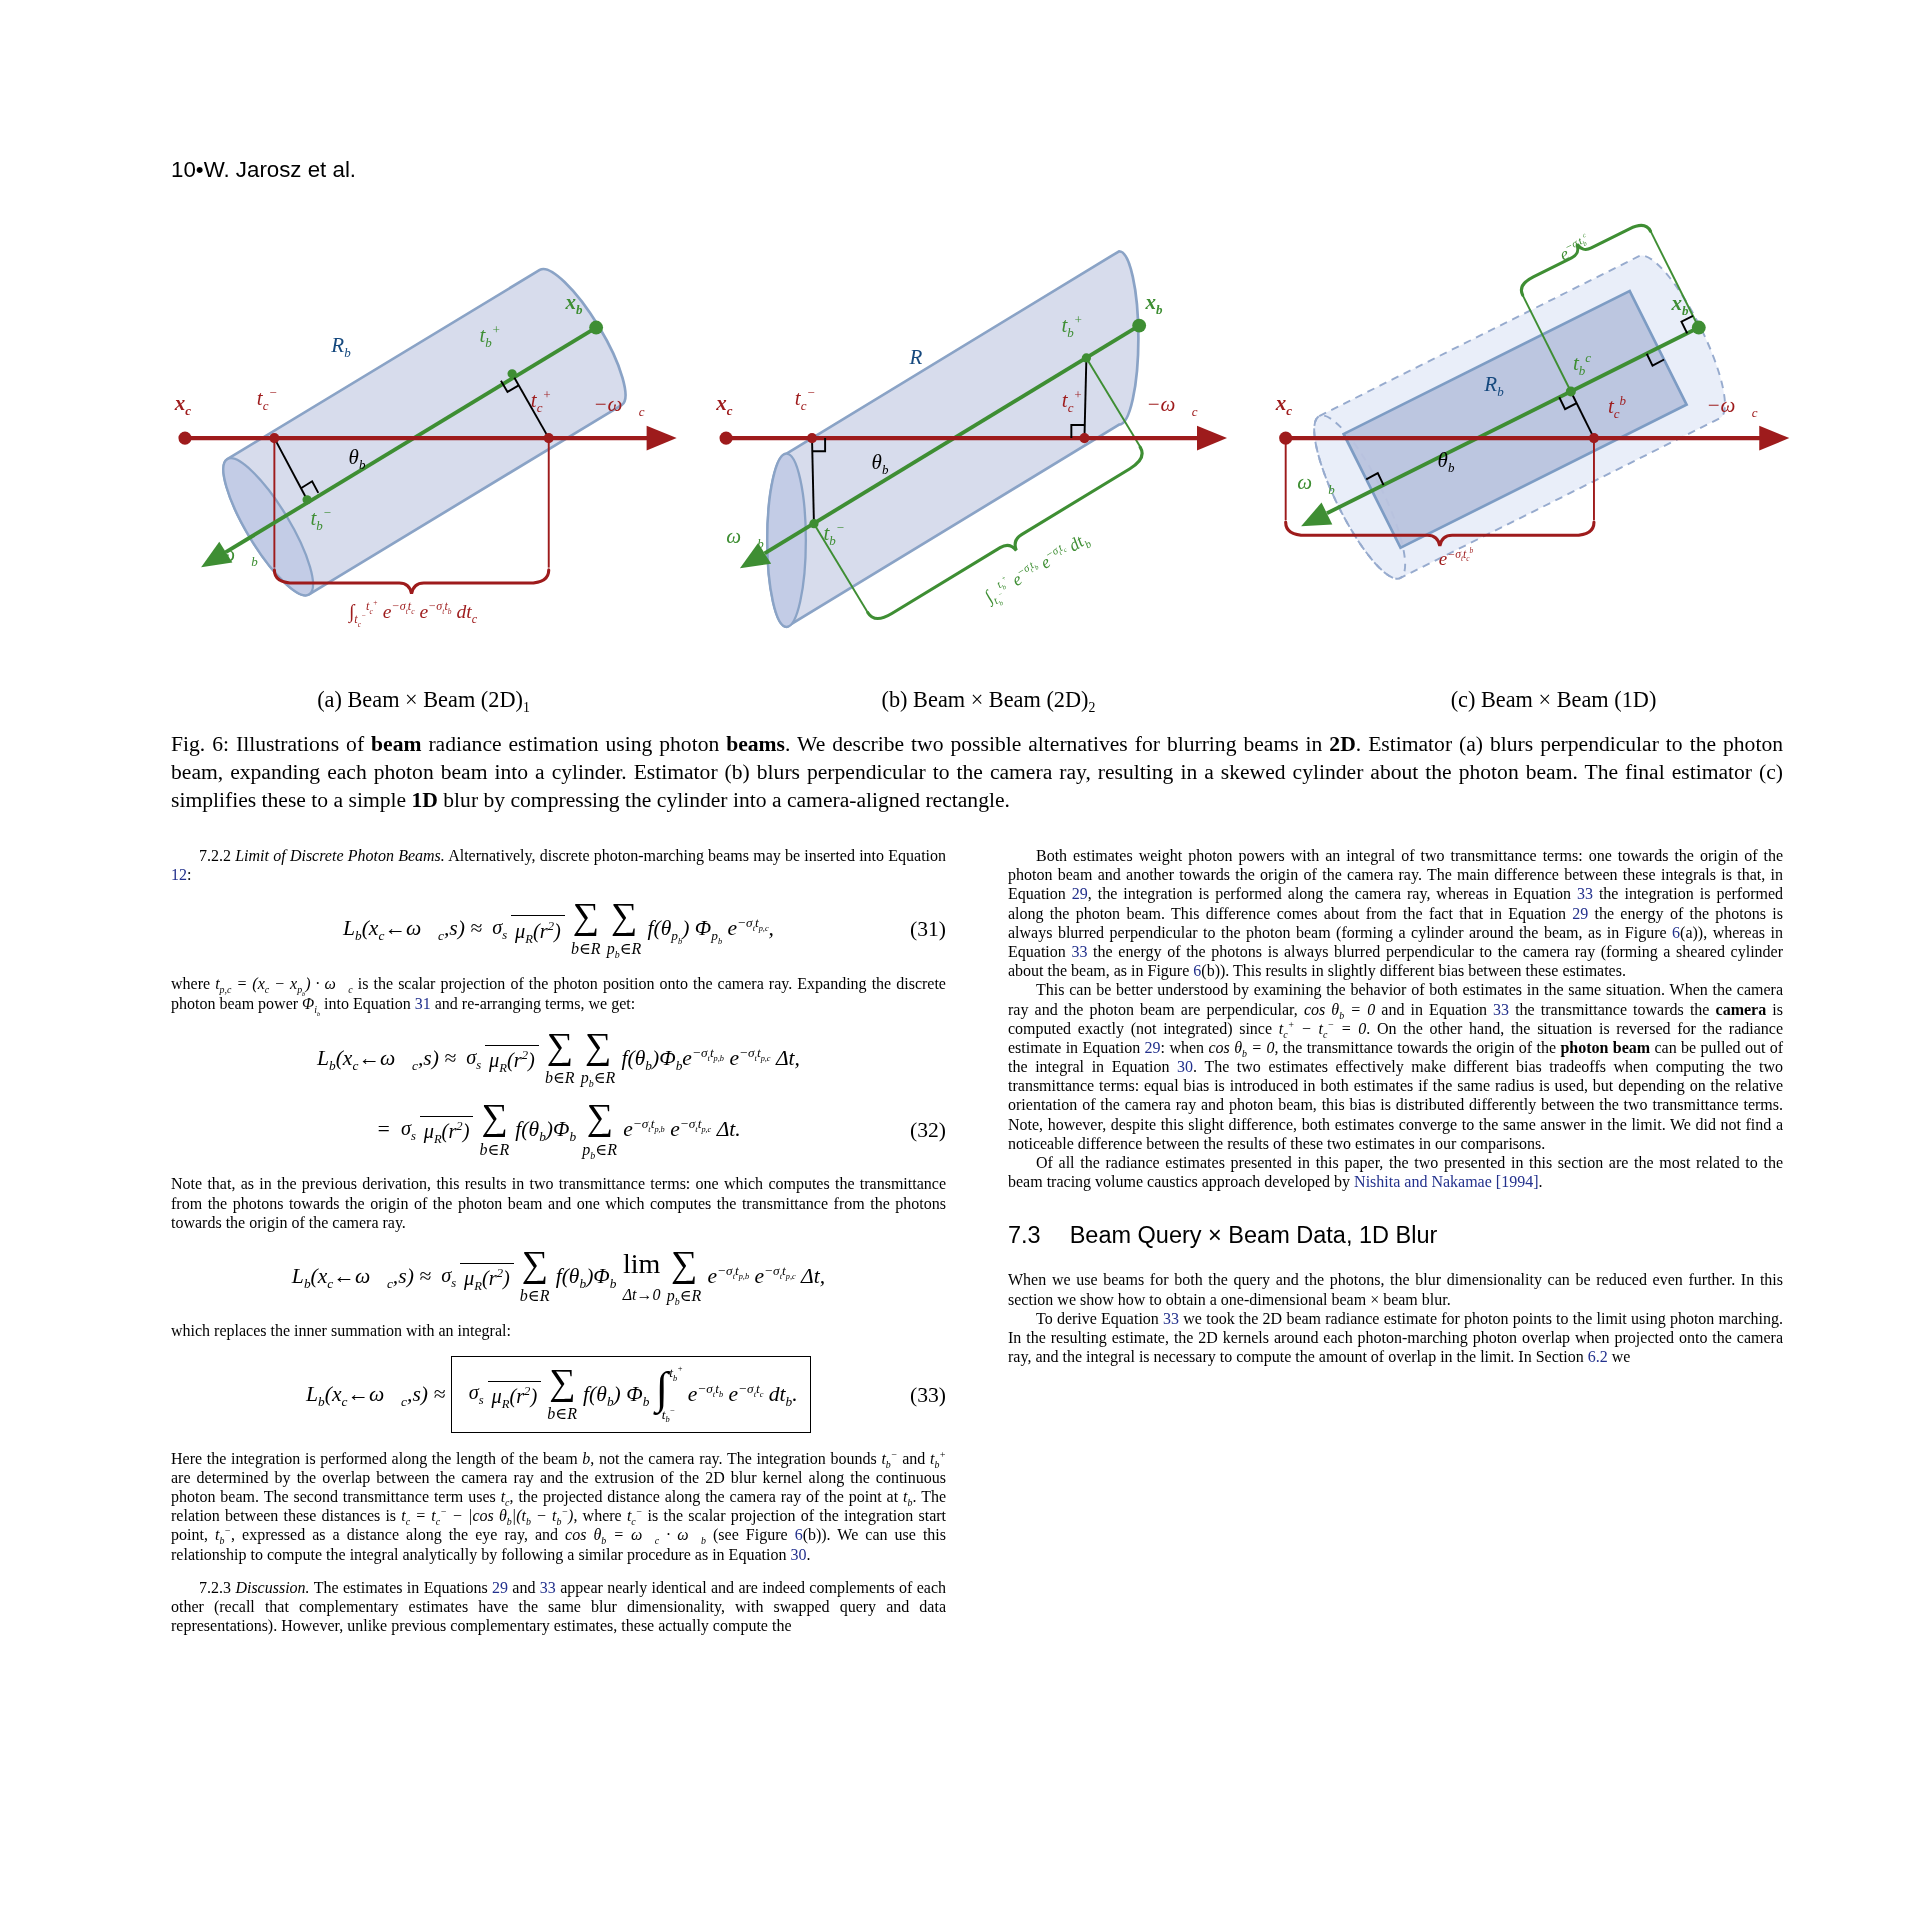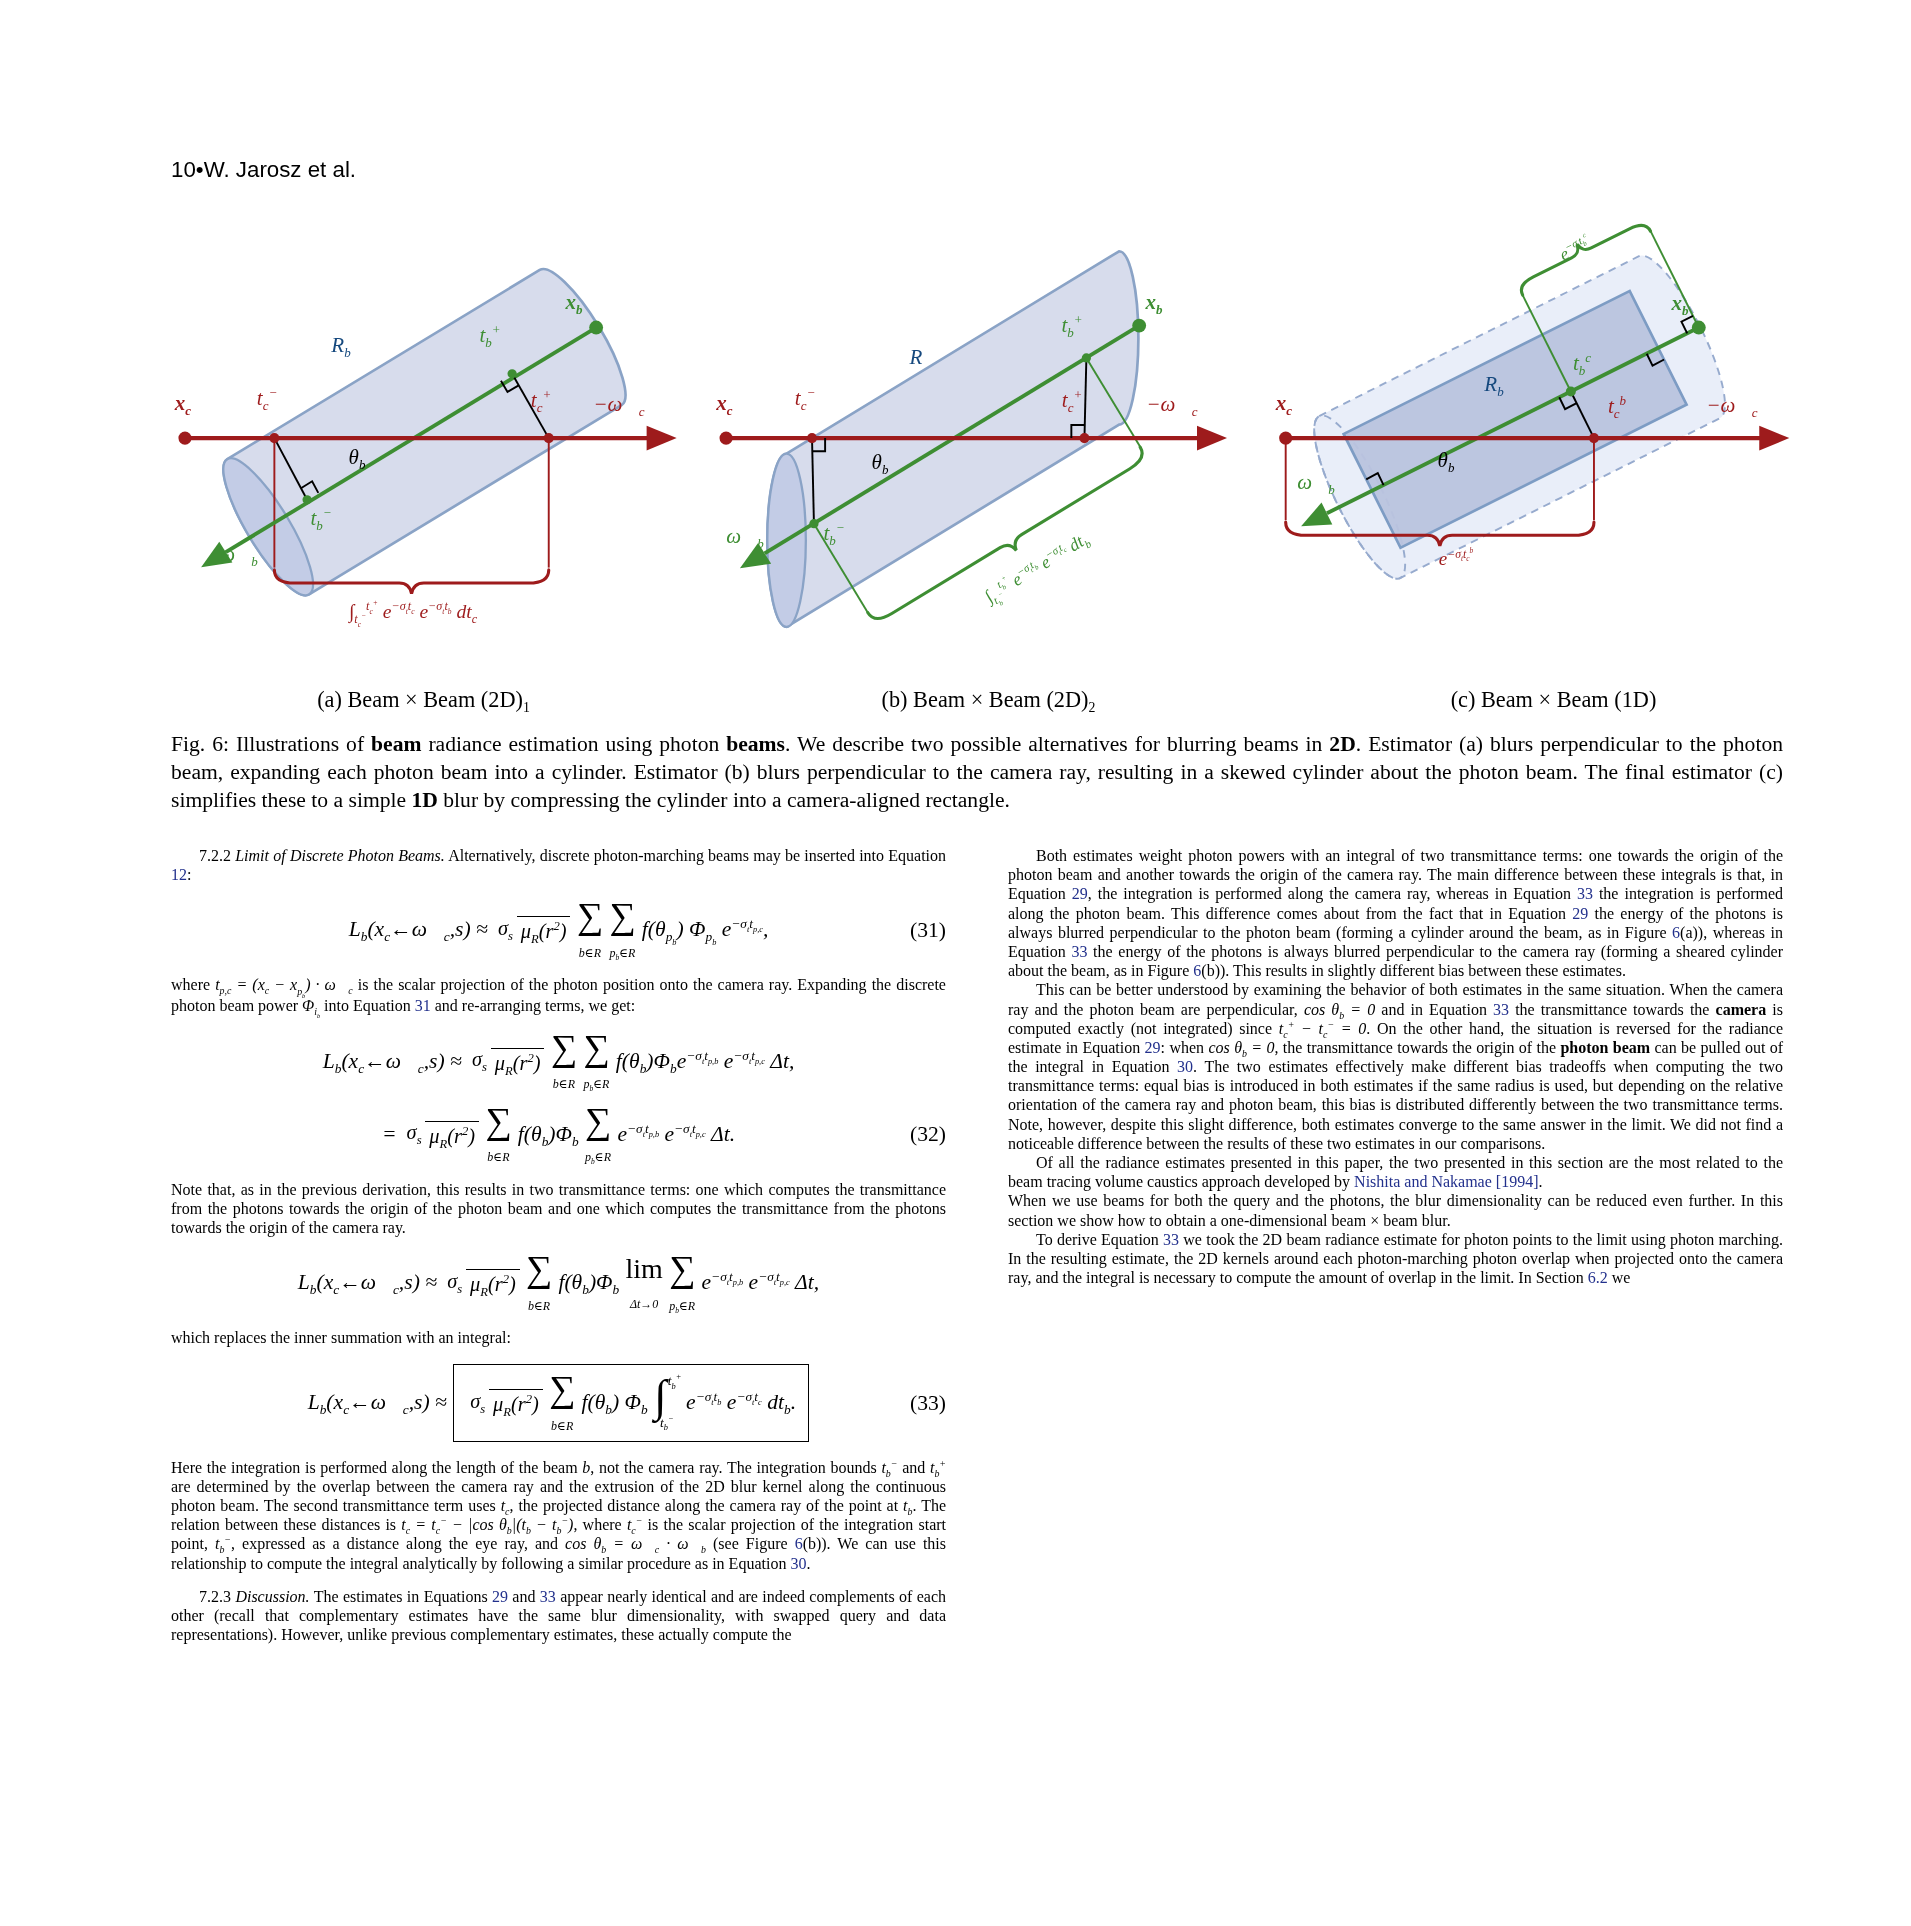--- a/index.html
+++ b/index.html
@@ -66,21 +66,21 @@
   .eqrow{display:flex;align-items:center;justify-content:center;gap:6.2px;position:relative;
          font-size:21.6px;font-style:italic;}
   .eqrow + .eqrow{margin-top:14px;}
   .eqnum{position:absolute;right:0;top:50%;transform:translateY(-50%);font-style:normal;}
   .frac{display:inline-flex;align-items:center;font-size:20.4px;}
   .num{padding:0 3.9px 3.1px;}
   .den{border-top:1.5px solid #000;padding:3.1px 3.9px 0;}
   .bigop{display:inline-flex;flex-direction:column;align-items:center;}
   .opsym{font-size:37px;line-height:.85;font-style:normal;}
   .limword{font-size:28px;line-height:1;font-style:normal;}
-  .oplim{font-size:12px;line-height:1.05;margin-top:15px;}
+  .oplim{font-size:16px;line-height:1.05;margin-top:9px;}
   .intop{display:inline-flex;align-items:flex-start;}
   .intsym{font-size:45px;line-height:.9;font-style:normal;}
   .intlims{display:inline-flex;flex-direction:column;justify-content:space-between;height:53px;font-size:13.5px;}
   .inthi{transform:translate(1.5px,-3.1px);}
   .intlo{transform:translate(-6.2px,1.5px);}
   .eqbox{display:inline-flex;align-items:center;gap:6.2px;border:1.5px solid #000;padding:8.5px 12.3px;}
 </style>
 </head>
 <body>
 
@@ -332,19 +332,23 @@
       </div>
 
       <p class="par"><span>Here the integration is performed along the length of the beam </span><span class="run-math">b</span><span>, not the camera ray. The integration bounds </span><span class="run-math">t<sub>b</sub><sup>−</sup></span><span> and </span><span class="run-math">t<sub>b</sub><sup>+</sup></span><span> are determined by the overlap between the camera ray and the extrusion of the 2D blur kernel along the continuous photon beam. The second transmittance term uses </span><span class="run-math">t<sub>c</sub></span><span>, the projected distance along the camera ray of the point at </span><span class="run-math">t<sub>b</sub></span><span>. The relation between these distances is </span><span class="run-math">t<sub>c</sub> = t<sub>c</sub><sup>−</sup> − |cos θ<sub>b</sub>|(t<sub>b</sub> − t<sub>b</sub><sup>−</sup>)</span><span>, where </span><span class="run-math">t<sub>c</sub><sup>−</sup></span><span> is the scalar projection of the integration start point, </span><span class="run-math">t<sub>b</sub><sup>−</sup></span><span>, expressed as a distance along the eye ray, and </span><span class="run-math">cos θ<sub>b</sub> = ω⃗<sub>c</sub> · ω⃗<sub>b</sub></span><span> (see Figure </span><span class="run-link">6</span><span>(b)). We can use this relationship to compute the integral analytically by following a similar procedure as in Equation </span><span class="run-link">30</span><span>.</span></p>
       <p class="par ind" style="margin-top:14px"><span>7.2.3  </span><span class="run-it">Discussion.</span><span>  The estimates in Equations </span><span class="run-link">29</span><span> and </span><span class="run-link">33</span><span> appear nearly identical and are indeed complements of each other (recall that complementary estimates have the same blur dimensionality, with swapped query and data representations). However, unlike previous complementary estimates, these actually compute the </span></p>
     </div>
 
     <div class="col">
       <p class="par ind"><span>Both estimates weight photon powers with an integral of two transmittance terms: one towards the origin of the photon beam and another towards the origin of the camera ray. The main difference between these integrals is that, in Equation </span><span class="run-link">29</span><span>, the integration is performed along the camera ray, whereas in Equation </span><span class="run-link">33</span><span> the integration is performed along the photon beam. This difference comes about from the fact that in Equation </span><span class="run-link">29</span><span> the energy of the photons is always blurred perpendicular to the photon beam (forming a cylinder around the beam, as in Figure </span><span class="run-link">6</span><span>(a)), whereas in Equation </span><span class="run-link">33</span><span> the energy of the photons is always blurred perpendicular to the camera ray (forming a sheared cylinder about the beam, as in Figure </span><span class="run-link">6</span><span>(b)). This results in slightly different bias between these estimates.</span></p>
       <p class="par ind"><span>This can be better understood by examining the behavior of both estimates in the same situation. When the camera ray and the photon beam are perpendicular, </span><span class="run-math">cos θ<sub>b</sub> = 0</span><span> and in Equation </span><span class="run-link">33</span><span> the transmittance towards the </span><span class="run-bold">camera</span><span> is computed exactly (not integrated) since </span><span class="run-math">t<sub>c</sub><sup>+</sup> − t<sub>c</sub><sup>−</sup> = 0</span><span>. On the other hand, the situation is reversed for the radiance estimate in Equation </span><span class="run-link">29</span><span>: when </span><span class="run-math">cos θ<sub>b</sub> = 0</span><span>, the transmittance towards the origin of the </span><span class="run-bold">photon beam</span><span> can be pulled out of the integral in Equation </span><span class="run-link">30</span><span>. The two estimates effectively make different bias tradeoffs when computing the two transmittance terms: equal bias is introduced in both estimates if the same radius is used, but depending on the relative orientation of the camera ray and photon beam, this bias is distributed differently between the two transmittance terms. Note, however, despite this slight difference, both estimates converge to the same answer in the limit. We did not find a noticeable difference between the results of these two estimates in our comparisons.</span></p>
       <p class="par ind"><span>Of all the radiance estimates presented in this paper, the two presented in this section are the most related to the beam tracing volume caustics approach developed by </span><span class="run-link">Nishita and Nakamae [1994]</span><span>.</span></p>
+      <h2 class="sechead">
+        <span>7.3</span>
+        <span>Beam Query × Beam Data, 1D Blur</span>
+      </h2>
       <p class="par"><span>When we use beams for both the query and the photons, the blur dimensionality can be reduced even further. In this section we show how to obtain a one-dimensional beam × beam blur.</span></p>
       <p class="par ind"><span>To derive Equation </span><span class="run-link">33</span><span> we took the 2D beam radiance estimate for photon points to the limit using photon marching. In the resulting estimate, the 2D kernels around each photon-marching photon overlap when projected onto the camera ray, and the integral is necessary to compute the amount of overlap in the limit. In Section </span><span class="run-link">6.2</span><span> we</span></p>
     </div>
   </div>
 
 </div>
 
 
 </body></html>

